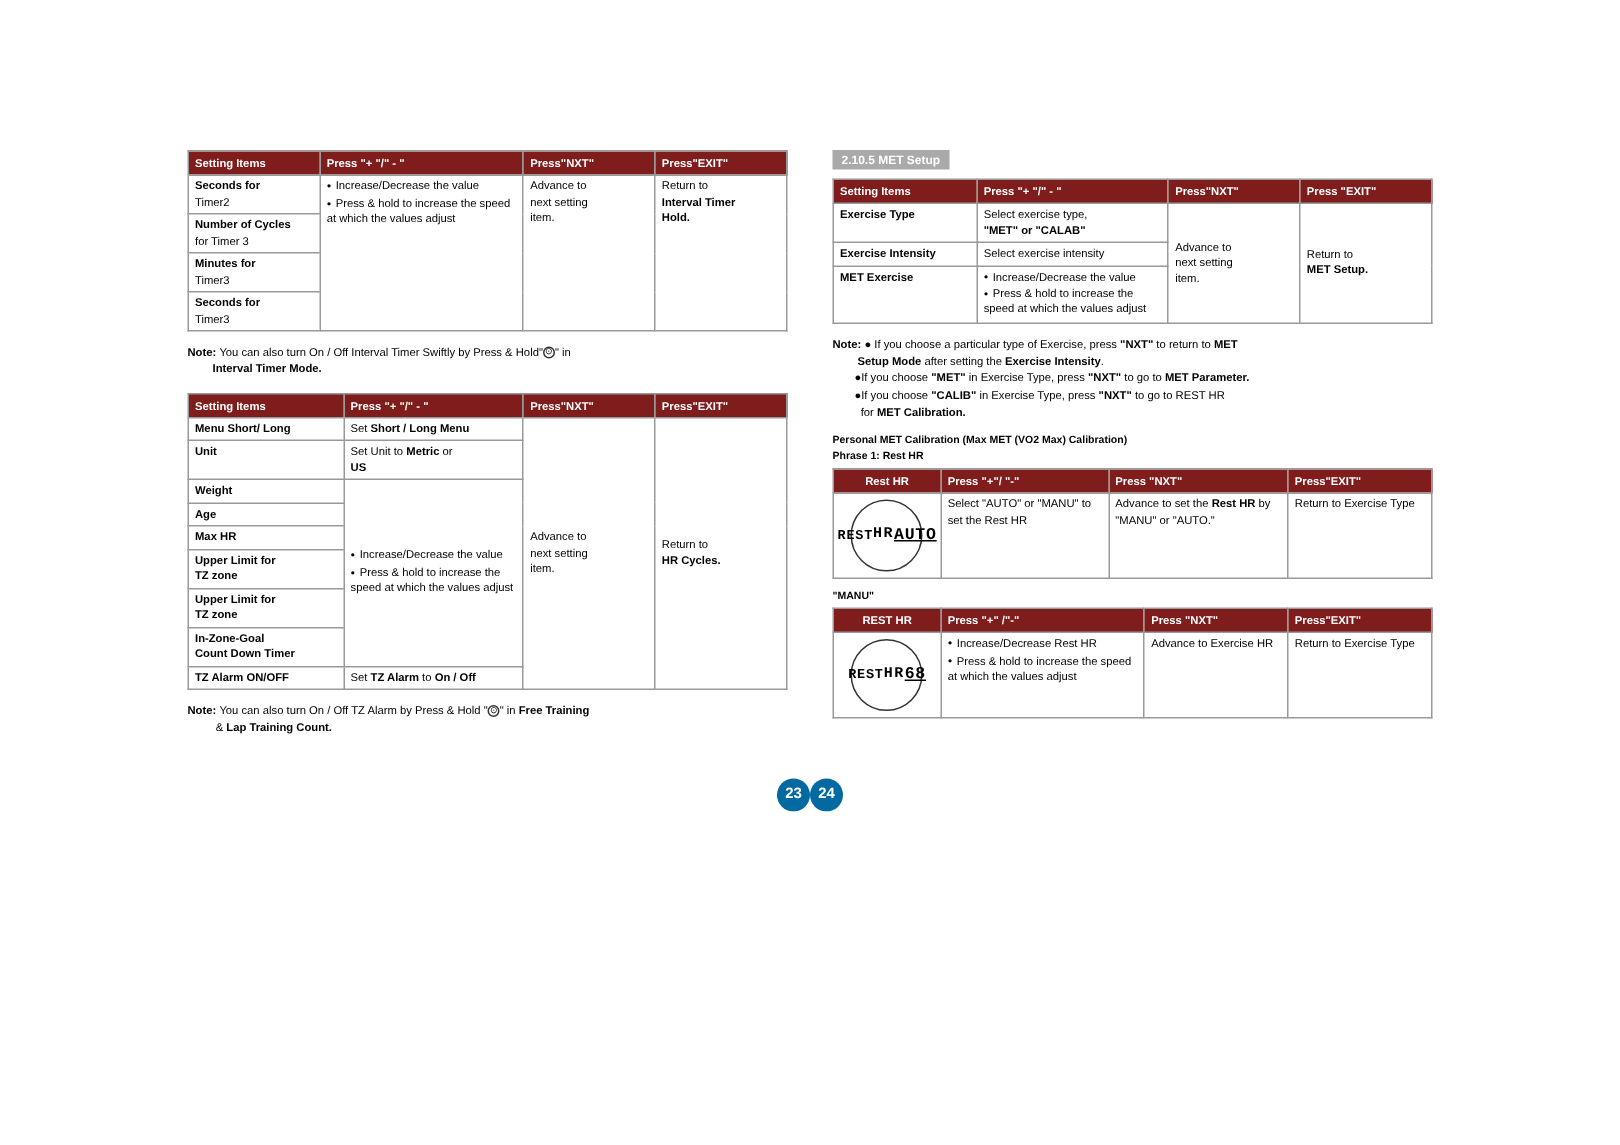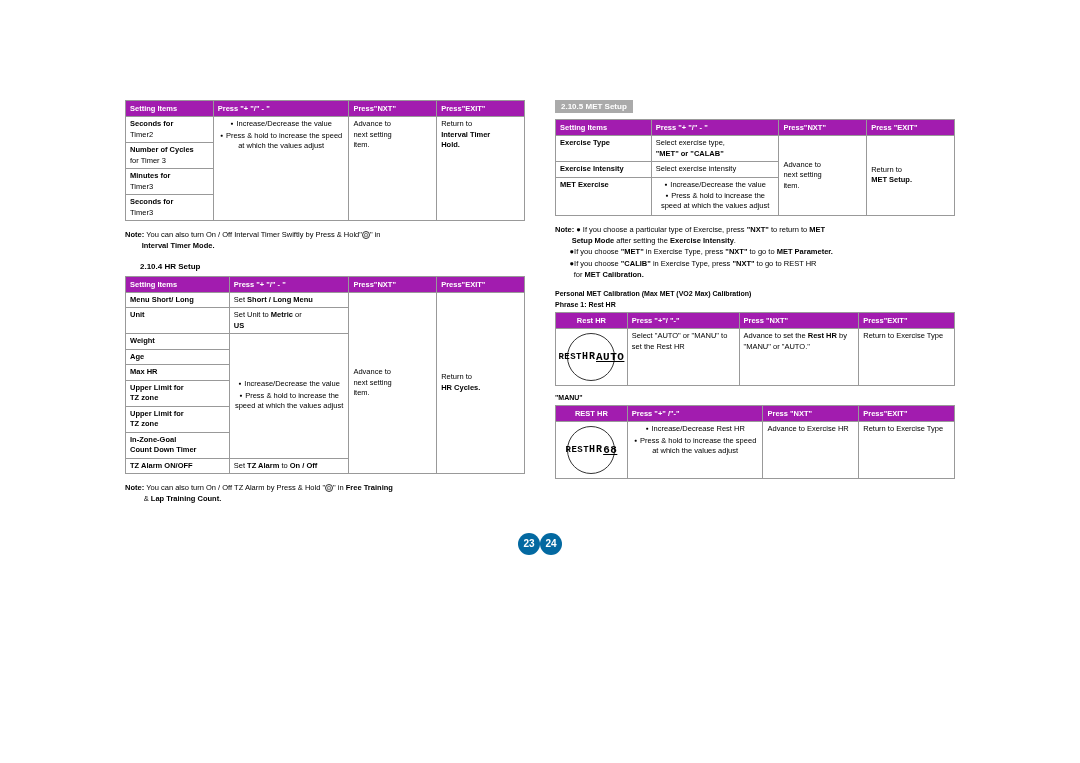--- a/index.html
+++ b/index.html
@@ -33,21 +33,21 @@
   }
   .page-num.left { right: -15px; }
   .page-num.right { left: -15px; }
   table {
     border-collapse: collapse;
     width: 100%;
     font-size: 7.5px;
     margin-bottom: 8px;
   }
   th {
-    background: #a21caf;
+    background: #7f1d1d;
     color: #fff;
     font-weight: bold;
     text-align: left;
     padding: 3px 4px;
     border: 1px solid #999;
     font-size: 7.5px;
   }
   td {
     border: 1px solid #999;
     padding: 2px 4px;
@@ -93,21 +93,21 @@
   .lcd .l1 { font-size: 9px; letter-spacing: .5px;}
   .lcd .l2 { font-size: 10px; letter-spacing: 1px;}
   .lcd .l3 { font-size: 11px; letter-spacing: .5px; text-decoration: underline;}
   .lcd::before, .lcd::after {
     content: '';
     position: absolute;
     font-size: 4px;
   }
   ul.bullets-nopad { list-style: none; padding-left: 0;}
   ul.bullets-nopad li::before { content: "●"; font-size: 5px; margin-right: 3px; position: relative; top:-1px;}
-  ul.bullets-nopad li { margin-bottom:2px; line-height:1.3;text-align:center;}
+  ul.bullets-nopad li { margin-bottom:2px; line-height:1.3;}
   .sub { font-size: 7px; margin: 4px 0 4px 0; font-weight: bold;}
   .icon-circle { display:inline-block; width:8px; height:8px; border:1px solid #333; border-radius:50%; font-size:6px; line-height:7px; text-align:center; vertical-align:middle;}
 </style>
 </head>
 <body>
 
 <div class="page">
 
   <table>
     <tbody>
@@ -149,21 +149,20 @@
           <td><span class="bold">Seconds for</span><br><span>Timer3</span></td>
         </tr>
   </tbody>
     </table>
 
   <div class="note">
     <span class="bold">Note: </span><span>You can also turn On / Off Interval Timer Swiftly by Press &amp; Hold"</span><span class="icon-circle">⊙</span><span>" in</span><br>
     &nbsp;&nbsp;&nbsp;&nbsp;&nbsp;&nbsp;&nbsp;&nbsp;<span class="bold">Interval Timer Mode.</span>
   </div>
 
-  <div class="section-title">2.10.4 HR Setup</div>
 
   <table>
     <tbody>
         <tr>
       <th style="width:26%">Setting Items</th>
       <th style="width:30%">Press "+ "/" - "</th>
       <th style="width:22%">Press"NXT"</th>
       <th style="width:22%">Press"EXIT"</th>
     </tr>
     <tr>

